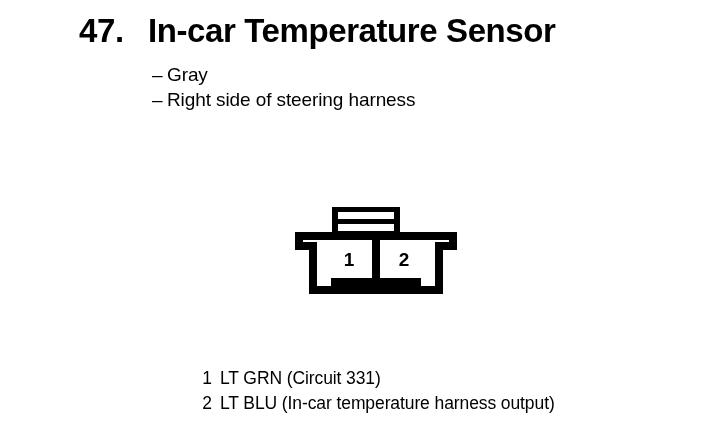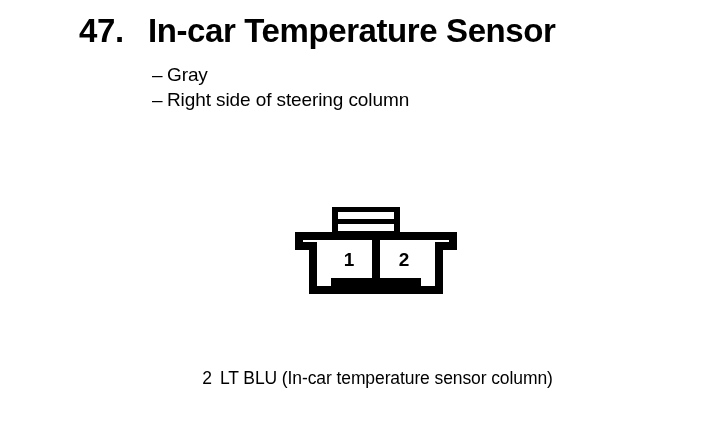--- a/index.html
+++ b/index.html
@@ -111,21 +111,21 @@
 
 <div class="heading">
   <span class="heading-number">47.</span><span class="heading-title">In-car Temperature Sensor</span>
 </div>
 
 <div class="desc-list">
   <div class="desc-item">
     <span class="desc-dash">–</span><span>Gray</span>
   </div>
   <div class="desc-item">
-    <span class="desc-dash">–</span><span>Right side of steering column</span>
+    <span class="desc-dash">–</span><span>Right side of steering harness</span>
   </div>
 </div>
 
 <div class="connector-wrap">
   <svg class="connector-svg" width="180" height="120" viewBox="0 0 180 120">
 
     <g>
       <rect x="45" y="7" width="68" height="30" fill="#000000"></rect>
       <rect x="51" y="12" width="56" height="7" fill="#ffffff"></rect>
       <rect x="51" y="24" width="56" height="7" fill="#ffffff"></rect>
@@ -158,15 +158,18 @@
       <rect x="85" y="32" width="8" height="54" fill="#000000"></rect>
     </g>
 
     <text class="pin-label" x="62" y="66" text-anchor="middle">1</text>
     <text class="pin-label" x="117" y="66" text-anchor="middle">2</text>
   </svg>
 </div>
 
 <div class="legend">
   <div class="legend-row">
-    <span class="legend-num">2</span><span class="legend-text">LT BLU (In-car temperature sensor column)</span>
+    <span class="legend-num">1</span><span class="legend-text">LT GRN (Circuit 331)</span>
+  </div>
+  <div class="legend-row">
+    <span class="legend-num">2</span><span class="legend-text">LT BLU (In-car temperature harness output)</span>
   </div>
 </div>
 
 </body></html>

